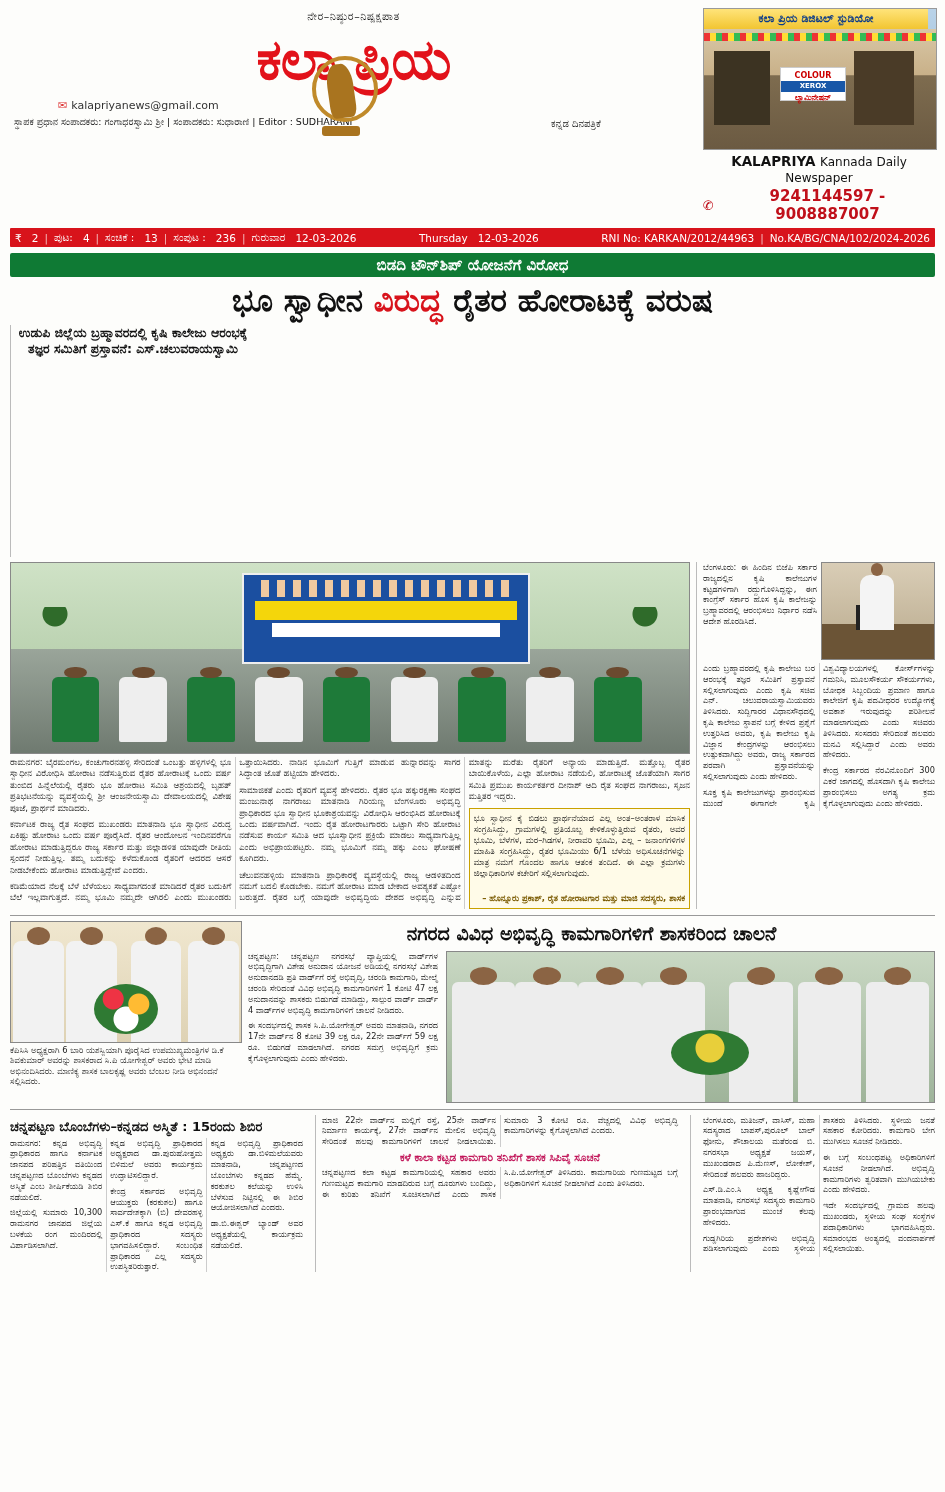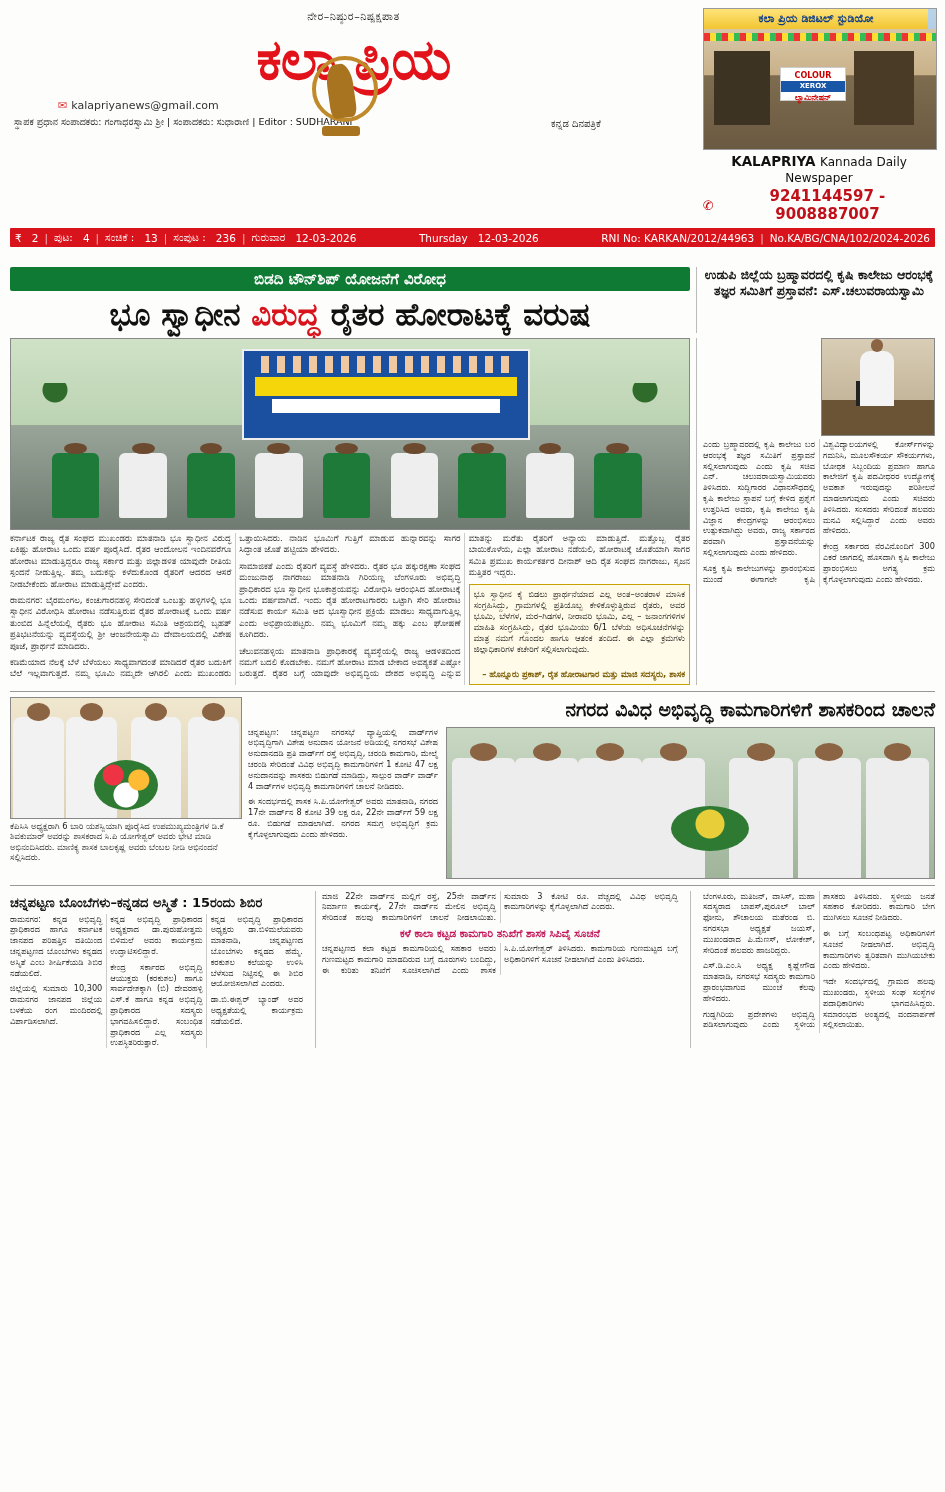--- a/index.html
+++ b/index.html
@@ -82,21 +82,21 @@
   
   .infobar{
     margin-top:5px;background:#d8131b;color:#fff;height:19px;
     display:flex;align-items:center;font-size:10.5px;border-radius:1px;
   }
   .infobar span{padding:0 5px;white-space:nowrap;}
   .infobar .sep{opacity:.7;padding:0 1px;}
   .infobar .grow{flex:1;}
 
   
-  .headzone{display:flex;margin-top:20px;gap:6px;}
+  .headzone{display:flex;margin-top:6px;gap:6px;flex-direction:column;}
   .headleft{flex:1;}
   .kicker{
     background:#0f7a34;color:#fff;text-align:center;font-size:15px;font-weight:bold;
     padding:3px 0;border-radius:2px;
   }
   .mainhead{
     text-align:center;font-size:31px;font-weight:bold;line-height:38px;margin-top:4px;color:#111;
   }
   .mainhead .red{color:#d8131b;}
   .headright{width:232px;flex:0 0 232px;border-left:1px solid #bbb;padding-left:6px;}
@@ -155,21 +155,21 @@
 
   .scene4 .bg{position:absolute;inset:0;background:linear-gradient(#d9cdb6,#b8a98c);}
   .scene4 .desk{position:absolute;left:0;right:0;bottom:0;height:36%;background:#6b5436;}
   .scene4 .man{position:absolute;left:34%;bottom:30%;width:30%;height:58%;background:#f4f4f4;border-radius:10px 10px 0 0;}
   .scene4 .man i{position:absolute;left:32%;top:-20%;width:36%;height:22%;background:#8b6444;border-radius:50%;display:block;}
   .scene4 .mic{position:absolute;left:30%;bottom:30%;width:4px;height:26%;background:#222;}
   .subhead-pink{
     color:#c2185b;font-size:10.5px;font-weight:bold;text-align:center;margin:4px 0 3px 0;
   }
   .sec-head{
-    font-size:19px;font-weight:bold;line-height:25px;color:#111;text-align:right;
+    font-size:19px;font-weight:bold;line-height:25px;color:#111;text-align:center;
   }
   .sec-head2{
     font-size:18px;font-weight:bold;line-height:24px;color:#111;text-align:center;
   }
   .smallhead{
     font-size:13px;font-weight:bold;color:#111;margin:4px 0 3px 0;
   }
 </style>
 </head>
 <body>
@@ -276,22 +276,22 @@
           <div class="person white" style="left:36%;"></div>
           <div class="person green" style="left:46%;"></div>
           <div class="person white" style="left:56%;"></div>
           <div class="person green" style="left:66%;"></div>
           <div class="person white" style="left:76%;"></div>
           <div class="person green" style="left:86%;"></div>
         </div>
       </div>
 
       <div class="cols3">
+        <p class="txt">ರಾಮನಗರ: ಬೈರಮಂಗಲ, ಕಂಚುಗಾರನಹಳ್ಳಿ ಸೇರಿದಂತೆ ಒಂಬತ್ತು ಹಳ್ಳಿಗಳಲ್ಲಿ ಭೂ ಸ್ವಾಧೀನ ವಿರೋಧಿಸಿ ಹೋರಾಟ ನಡೆಸುತ್ತಿರುವ ರೈತರ ಹೋರಾಟಕ್ಕೆ ಒಂದು ವರ್ಷ ತುಂಬಿದ ಹಿನ್ನೆಲೆಯಲ್ಲಿ ರೈತರು ಭೂ ಹೋರಾಟ ಸಮಿತಿ ಆಶ್ರಯದಲ್ಲಿ ಬೃಹತ್ ಪ್ರತಿಭಟನೆಯನ್ನು ವ್ಯವಸ್ಥೆಯಲ್ಲಿ ಶ್ರೀ ಆಂಜನೇಯಸ್ವಾಮಿ ದೇವಾಲಯದಲ್ಲಿ ವಿಶೇಷ ಪೂಜೆ, ಪ್ರಾರ್ಥನೆ ಮಾಡಿದರು.</p>
         <p class="txt">ಕರ್ನಾಟಕ ರಾಜ್ಯ ರೈತ ಸಂಘದ ಮುಖಂಡರು ಮಾತನಾಡಿ ಭೂ ಸ್ವಾಧೀನ ವಿರುದ್ಧ ಏಕಿಷ್ಟು ಹೋರಾಟ ಒಂದು ವರ್ಷ ಪೂರೈಸಿದೆ. ರೈತರ ಆಂದೋಲನ ಇಂದಿನವರೆಗೂ ಹೋರಾಟ ಮಾಡುತ್ತಿದ್ದರೂ ರಾಜ್ಯ ಸರ್ಕಾರ ಮತ್ತು ಜಿಲ್ಲಾಡಳಿತ ಯಾವುದೇ ರೀತಿಯ ಸ್ಪಂದನೆ ನೀಡುತ್ತಿಲ್ಲ. ತಮ್ಮ ಬದುಕನ್ನು ಕಳೆದುಕೊಂಡ ರೈತರಿಗೆ ಆದರದ ಆಸರೆ ನೀಡಬೇಕೆಂದು ಹೋರಾಟ ಮಾಡುತ್ತಿದ್ದೇವೆ ಎಂದರು.</p>
-        <p class="txt">ರಾಮನಗರ: ಬೈರಮಂಗಲ, ಕಂಚುಗಾರನಹಳ್ಳಿ ಸೇರಿದಂತೆ ಒಂಬತ್ತು ಹಳ್ಳಿಗಳಲ್ಲಿ ಭೂ ಸ್ವಾಧೀನ ವಿರೋಧಿಸಿ ಹೋರಾಟ ನಡೆಸುತ್ತಿರುವ ರೈತರ ಹೋರಾಟಕ್ಕೆ ಒಂದು ವರ್ಷ ತುಂಬಿದ ಹಿನ್ನೆಲೆಯಲ್ಲಿ ರೈತರು ಭೂ ಹೋರಾಟ ಸಮಿತಿ ಆಶ್ರಯದಲ್ಲಿ ಬೃಹತ್ ಪ್ರತಿಭಟನೆಯನ್ನು ವ್ಯವಸ್ಥೆಯಲ್ಲಿ ಶ್ರೀ ಆಂಜನೇಯಸ್ವಾಮಿ ದೇವಾಲಯದಲ್ಲಿ ವಿಶೇಷ ಪೂಜೆ, ಪ್ರಾರ್ಥನೆ ಮಾಡಿದರು.</p>
         <p class="txt">ಕಡಿಮೆಯಾದ ನೆಲಕ್ಕೆ ಬೆಳೆ ಬೆಳೆಯಲು ಸಾಧ್ಯವಾಗದಂತೆ ಮಾಡಿದರೆ ರೈತರ ಬದುಕಿಗೆ ಬೆಲೆ ಇಲ್ಲವಾಗುತ್ತದೆ. ನಮ್ಮ ಭೂಮಿ ನಮ್ಮದೇ ಆಗಿರಲಿ ಎಂದು ಮುಖಂಡರು ಒತ್ತಾಯಿಸಿದರು. ನಾಡಿನ ಭೂಮಿಗೆ ಗುತ್ತಿಗೆ ಮಾಡುವ ಹುನ್ನಾರವನ್ನು ಸಾಗರ ಸಿದ್ಧಾಂತ ಜೊತೆ ಹಟ್ಟಿಯಾ ಹೇಳಿದರು.</p>
         <p class="txt">ಸಾಮಾಜಿಕತೆ ಎಂದು ರೈತರಿಗೆ ವ್ಯವಸ್ಥೆ ಹೇಳಿದರು. ರೈತರ ಭೂ ಹಕ್ಕುರಕ್ಷಣಾ ಸಂಘದ ಮಂಜುನಾಥ ನಾಗರಾಜು ಮಾತನಾಡಿ ಗಿರಿಯಣ್ಣ ಬೆಂಗಳೂರು ಅಭಿವೃದ್ಧಿ ಪ್ರಾಧಿಕಾರದ ಭೂ ಸ್ವಾಧೀನ ಭೂಕಾಶ್ರಯವನ್ನು ವಿರೋಧಿಸಿ ಆರಂಭಿಸಿದ ಹೋರಾಟಕ್ಕೆ ಒಂದು ವರ್ಷವಾಗಿದೆ. ಇಂದು ರೈತ ಹೋರಾಟಗಾರರು ಒಟ್ಟಾಗಿ ಸೇರಿ ಹೋರಾಟ ನಡೆಸುವ ಕಾರ್ಯ ಸಮಿತಿ ಆದ ಭೂಸ್ವಾಧೀನ ಪ್ರಕ್ರಿಯೆ ಮಾಡಲು ಸಾಧ್ಯವಾಗುತ್ತಿಲ್ಲ ಎಂದು ಅಭಿಪ್ರಾಯಪಟ್ಟರು. ನಮ್ಮ ಭೂಮಿಗೆ ನಮ್ಮ ಹಕ್ಕು ಎಂಬ ಘೋಷಣೆ ಕೂಗಿದರು.</p>
         <p class="txt">ಚೆಲುವನಹಳ್ಳಿಯ ಮಾತನಾಡಿ ಪ್ರಾಧಿಕಾರಕ್ಕೆ ವ್ಯವಸ್ಥೆಯಲ್ಲಿ ರಾಜ್ಯ ಆಡಳಿತದಿಂದ ನಮಗೆ ಬದಲಿ ಕೊಡಬೇಕು. ನಮಗೆ ಹೋರಾಟ ಮಾಡ ಬೇಕಾದ ಅವಶ್ಯಕತೆ ಎಷ್ಟೋ ಬರುತ್ತದೆ. ರೈತರ ಬಗ್ಗೆ ಯಾವುದೇ ಅಭಿವೃದ್ಧಿಯ ದೇಶದ ಅಭಿವೃದ್ಧಿ ಎನ್ನುವ ಮಾತನ್ನು ಮರೆತು ರೈತರಿಗೆ ಅನ್ಯಾಯ ಮಾಡುತ್ತಿದೆ. ಮತ್ತೊಬ್ಬ ರೈತರ ಬಾಯಿಕೊಳೆಯ, ಎಲ್ಲಾ ಹೋರಾಟ ನಡೆಯಲಿ, ಹೋರಾಟಕ್ಕೆ ಜೊತೆಯಾಗಿ ಸಾಗರ ಸಮಿತಿ ಪ್ರಮುಖ ಕಾರ್ಯಕರ್ತರ ದೀನಾಶ್ ಆದಿ ರೈತ ಸಂಘದ ನಾಗರಾಜು, ಸೃಜನ ಮತ್ತಿತರ ಇದ್ದರು.</p>
         <div class="quotebox">
           <span>ಭೂ ಸ್ವಾಧೀನ ಕೈ ಬಿಡಲು ಪ್ರಾರ್ಥನೆಯಾದ ಎಲ್ಲ ಅಂತ–ಅಂತರಾಳ ಮಾಸಿಕ ಸಂಗ್ರಹಿಸಿದ್ದು, ಗ್ರಾಮಗಳಲ್ಲಿ ಪ್ರತಿಯೊಬ್ಬ ಕೇಳಿಕೊಳ್ಳುತ್ತಿರುವ ರೈತರು, ಅವರ ಭೂಮಿ, ಬೆಳೆಗಳ, ಮರ–ಗಿಡಗಳ, ನೀರಾವರಿ ಭೂಮಿ, ಎಲ್ಲ – ಜನಾಂಗಗಳಿಗಳ ಮಾಹಿತಿ ಸಂಗ್ರಹಿಸಿದ್ದು, ರೈತರ ಭೂಮಿಯು 6/1 ಬೆಳೆಯ ಅಧಿಸೂಚನೆಗಳನ್ನು ಮಾತ್ರ ನಮಗೆ ಗೊಂದಲ ಹಾಗೂ ಆತಂಕ ತಂದಿದೆ. ಈ ಎಲ್ಲಾ ಕ್ರಮಗಳು ಜಿಲ್ಲಾಧಿಕಾರಿಗಳ ಕಚೇರಿಗೆ ಸಲ್ಲಿಸಲಾಗುವುದು.</span>
           <span class="sign">– ಹೊನ್ನೂರು ಪ್ರಕಾಶ್,
 ರೈತ ಹೋರಾಟಗಾರ ಮತ್ತು ಮಾಜಿ ಸದಸ್ಯರು, ಶಾಸಕ</span>
         </div>
       </div>
     </div>
@@ -300,20 +300,21 @@
       <div class="photo" style="height:96px;width:112px;float:right;margin:0 0 3px 4px;">
         <div class="scene4">
           <div class="bg"></div>
             <div class="desk"></div>
           <div class="man">
               <i></i>
             </div>
             <div class="mic"></div>
         </div>
       </div>
+      <p class="txt-sm">ಬೆಂಗಳೂರು: ಈ ಹಿಂದಿನ ಬಿಜೆಪಿ ಸರ್ಕಾರ ರಾಜ್ಯದಲ್ಲಿನ ಕೃಷಿ ಕಾಲೇಜುಗಳ ಕಟ್ಟಡಗಳಿಗಾಗಿ ರದ್ದುಗೊಳಿಸಿದ್ದನ್ನು, ಈಗ ಕಾಂಗ್ರೆಸ್ ಸರ್ಕಾರ ಹೊಸ ಕೃಷಿ ಕಾಲೇಜನ್ನು ಬ್ರಹ್ಮಾವರದಲ್ಲಿ ಆರಂಭಿಸಲು ನಿರ್ಧಾರ ನಡೆಸಿ ಆದೇಶ ಹೊರಡಿಸಿದೆ.</p>
       <div style="clear:both"></div>
       <div class="cols2">
         <p class="txt-sm">ಎಂದು ಬ್ರಹ್ಮಾವರದಲ್ಲಿ ಕೃಷಿ ಕಾಲೇಜು ಬರ ಆರಂಭಕ್ಕೆ ತಜ್ಞರ ಸಮಿತಿಗೆ ಪ್ರಸ್ತಾವನೆ ಸಲ್ಲಿಸಲಾಗುವುದು ಎಂದು ಕೃಷಿ ಸಚಿವ ಎನ್. ಚಲುವರಾಯಸ್ವಾಮಿಯವರು ತಿಳಿಸಿದರು. ಸುದ್ದಿಗಾರರ ವಿಧಾನಸೌಧದಲ್ಲಿ ಕೃಷಿ ಕಾಲೇಜು ಸ್ಥಾಪನೆ ಬಗ್ಗೆ ಕೇಳಿದ ಪ್ರಶ್ನೆಗೆ ಉತ್ತರಿಸಿದ ಅವರು, ಕೃಷಿ ಕಾಲೇಜು ಕೃಷಿ ವಿಜ್ಞಾನ ಕೇಂದ್ರಗಳನ್ನು ಆರಂಭಿಸಲು ಉತ್ಸುಕವಾಗಿದ್ದು ಅವರು, ರಾಜ್ಯ ಸರ್ಕಾರದ ಪರವಾಗಿ ಪ್ರಸ್ತಾವನೆಯನ್ನು ಸಲ್ಲಿಸಲಾಗುವುದು ಎಂದು ಹೇಳಿದರು.</p>
         <p class="txt-sm">ಸೂಕ್ತ ಕೃಷಿ ಕಾಲೇಜುಗಳನ್ನು ಪ್ರಾರಂಭಿಸುವ ಮುಂದೆ ಈಗಾಗಲೇ ಕೃಷಿ ವಿಶ್ವವಿದ್ಯಾಲಯಗಳಲ್ಲಿ ಕೋರ್ಸ್‌ಗಳನ್ನು ಗಮನಿಸಿ, ಮೂಲಸೌಕರ್ಯ ಸೌಕರ್ಯಗಳು, ಬೋಧಕ ಸಿಬ್ಬಂದಿಯ ಪ್ರಮಾಣ ಹಾಗೂ ಕಾಲೇಜಿಗೆ ಕೃಷಿ ಪದವೀಧರರ ಉದ್ಯೋಗಕ್ಕೆ ಅವಕಾಶ ಇರುವುದನ್ನು ಪರಿಶೀಲನೆ ಮಾಡಲಾಗುವುದು ಎಂದು ಸಚಿವರು ತಿಳಿಸಿದರು. ಸಂಸದರು ಸೇರಿದಂತೆ ಹಲವರು ಮನವಿ ಸಲ್ಲಿಸಿದ್ದಾರೆ ಎಂದು ಅವರು ಹೇಳಿದರು.</p>
         <p class="txt-sm">ಕೇಂದ್ರ ಸರ್ಕಾರದ ನೆರವಿನೊಂದಿಗೆ 300 ಎಕರೆ ಜಾಗದಲ್ಲಿ ಹೊಸದಾಗಿ ಕೃಷಿ ಕಾಲೇಜು ಪ್ರಾರಂಭಿಸಲು ಅಗತ್ಯ ಕ್ರಮ ಕೈಗೊಳ್ಳಲಾಗುವುದು ಎಂದು ಹೇಳಿದರು.</p>
       </div>
     </div>
   </div>
 
   <hr class="rule">

